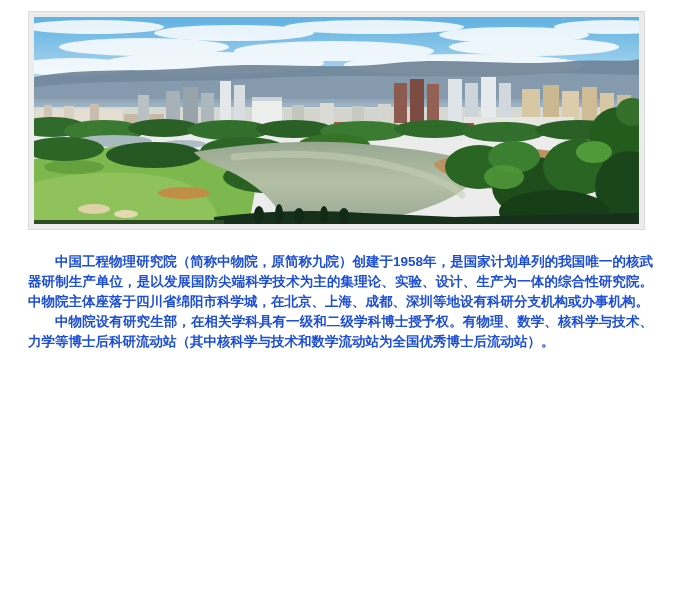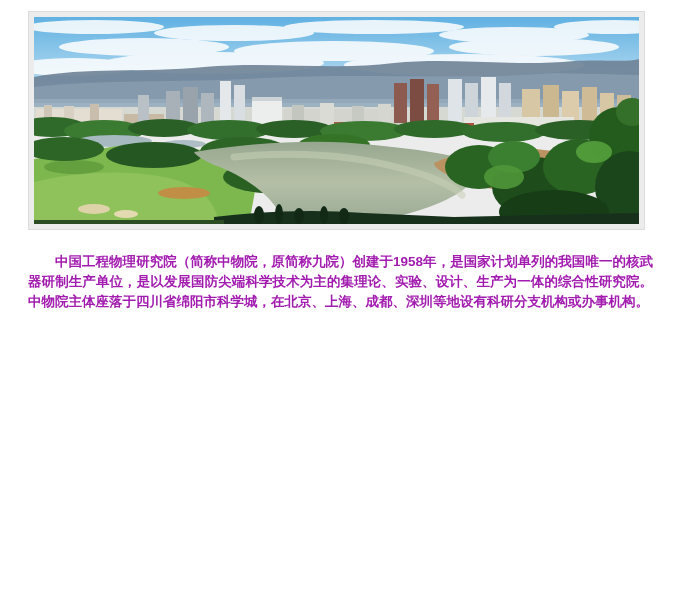--- a/index.html
+++ b/index.html
@@ -23,21 +23,21 @@
     background: #ececec;
     border: 1px solid #dcdcdc;
     line-height: 0;
   }
   .photo-frame svg { display: block; }
   .article {
     position: absolute;
     left: 28px;
     top: 252px;
     width: 625px;
-    color: #a21caf;
+    color: #1d4ed8;
     font-size: 13.5px;
     line-height: 20px;
     font-weight: 700;
     text-align: justify;
   }
   .article p {
     margin: 0;
     padding: 0;
     text-indent: 2em;
   }
@@ -182,15 +182,16 @@
         <ellipse cx="265" cy="199" rx="5" ry="8"></ellipse>
         <ellipse cx="290" cy="198" rx="4" ry="9"></ellipse>
         <ellipse cx="310" cy="199" rx="5" ry="8"></ellipse>
       </g>
       <rect x="0" y="203" width="190" height="4" fill="#2c4d24"></rect>
     </svg>
   </div>
 
   <div class="article">
     <p>中国工程物理研究院（简称中物院，原简称九院）创建于1958年，是国家计划单列的我国唯一的核武器研制生产单位，是以发展国防尖端科学技术为主的集理论、实验、设计、生产为一体的综合性研究院。中物院主体座落于四川省绵阳市科学城，在北京、上海、成都、深圳等地设有科研分支机构或办事机构。</p>
+    <p>中物院设有研究生部，在相关学科具有一级和二级学科博士授予权。有物理、数学、核科学与技术、力学等博士后科研流动站（其中核科学与技术和数学流动站为全国优秀博士后流动站）。</p>
   </div>
 
 </div>
 
 </body></html>

